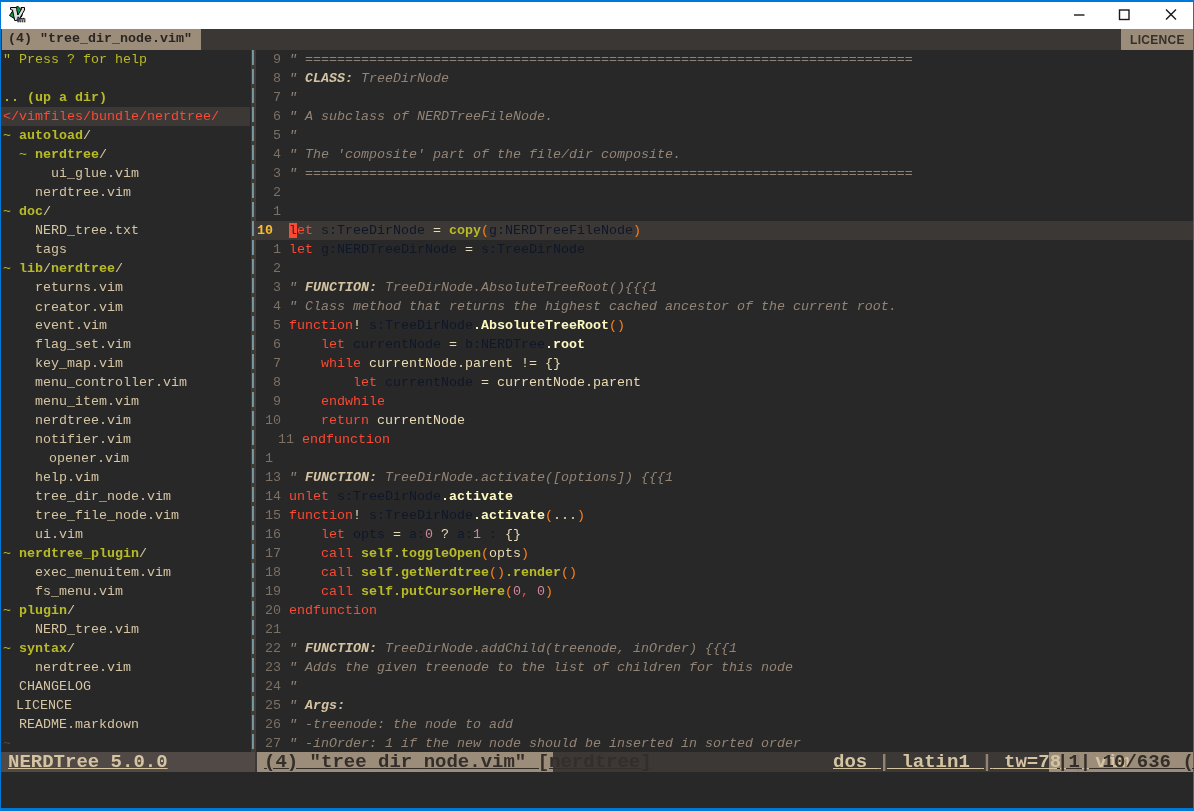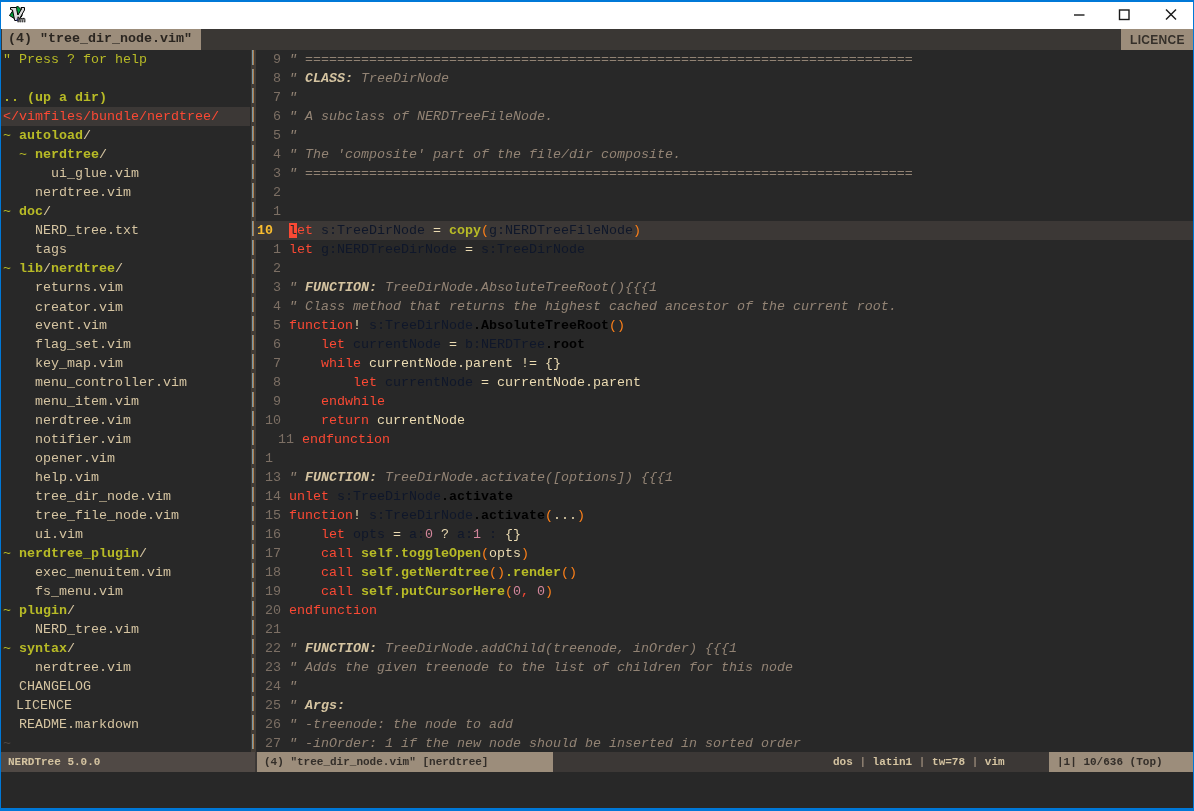--- a/index.html
+++ b/index.html
@@ -29,28 +29,28 @@
 .num { color:#7c6f64; }
 .cnum { color:#fabd2f; font-weight:bold; }
 .r { color:#fb4934; }
 .b { color:#0f172a; }
 .g { color:#b8bb26; font-weight:bold; }
 .gn { color:#b8bb26; }
 .gb { color:#b8bb26; font-weight:bold; }
 .o { color:#fe8019; }
 .p { color:#d3869b; }
 .w { color:#ebdbb2; }
-.wb { color:#000000; font-weight:bold; }
+.wb { color:#fef9c3; font-weight:bold; }
 .c { color:#928374; font-style:italic; }
 .ct { color:#d5c4a1; font-weight:bold; font-style:italic; }
 .f { color:#d5c4a1; }
 .dim { color:#504945; }
 .cur { background:#fb4934; color:#282828; }
 .sseg { position:absolute; top:752px; height:20px; }
-.stext { position:absolute; white-space:pre; font-size:11px; line-height:20px; font-weight:bold; }
+.stext { position:absolute; white-space:pre; font-size:19px; line-height:20px; font-weight:bold;text-decoration:underline; }
 </style></head><body>
 <div id="frame"></div>
 <div id="titlebar"></div>
 <svg class="abs" style="left:9px;top:6px" width="17" height="17" viewBox="0 0 17 17">
     <polygon points="8.5,0 13,4.5 13,10 8.5,14.5 0.5,9.5 4,4.5" fill="#00a33c" stroke="#000" stroke-width="1"></polygon>
     <path d="M1.5,1.5 h6.2 v2 l1.2,5.5 l3.6,-6 l-0.5,-1.5 h3.5 v2.5 l-6,10.5 h-3.8 l-2.2,-10.5 l-2,-0.5 z" fill="#dcdcdc" stroke="#000" stroke-width="1"></path>
     <rect x="7.6" y="12.6" width="2" height="2.4" fill="#2538b8"></rect>
     <text x="8.2" y="15.8" font-family="Liberation Sans,sans-serif" font-size="7" font-weight="bold" fill="#c9c9c9" stroke="#000" stroke-width="0.55">im</text>
   </svg>
 <div id="title">Vi IMproved 8.0</div>
@@ -84,21 +84,21 @@
 <div class="row" style="left:3px;top:259px"><span class="gn">~ </span><span class="gb">lib</span><span class="f">/</span><span class="gb">nerdtree</span><span class="f">/</span></div>
 <div class="row" style="left:3px;top:278px"><span class="f">    returns.vim</span></div>
 <div class="row" style="left:3px;top:298px"><span class="f">    creator.vim</span></div>
 <div class="row" style="left:3px;top:316px"><span class="f">    event.vim</span></div>
 <div class="row" style="left:3px;top:335px"><span class="f">    flag_set.vim</span></div>
 <div class="row" style="left:3px;top:354px"><span class="f">    key_map.vim</span></div>
 <div class="row" style="left:3px;top:373px"><span class="f">    menu_controller.vim</span></div>
 <div class="row" style="left:3px;top:392px"><span class="f">    menu_item.vim</span></div>
 <div class="row" style="left:3px;top:411px"><span class="f">    nerdtree.vim</span></div>
 <div class="row" style="left:3px;top:430px"><span class="f">    notifier.vim</span></div>
-<div class="row" style="left:3px;top:449px"><span class="f">    opener.vim</span></div>
+<div class="row" style="left:17px;top:449px"><span class="f">    opener.vim</span></div>
 <div class="row" style="left:3px;top:468px"><span class="f">    help.vim</span></div>
 <div class="row" style="left:3px;top:487px"><span class="f">    tree_dir_node.vim</span></div>
 <div class="row" style="left:3px;top:506px"><span class="f">    tree_file_node.vim</span></div>
 <div class="row" style="left:3px;top:525px"><span class="f">    ui.vim</span></div>
 <div class="row" style="left:3px;top:544px"><span class="gn">~ </span><span class="gb">nerdtree_plugin</span><span class="f">/</span></div>
 <div class="row" style="left:3px;top:563px"><span class="f">    exec_menuitem.vim</span></div>
 <div class="row" style="left:3px;top:582px"><span class="f">    fs_menu.vim</span></div>
 <div class="row" style="left:3px;top:601px"><span class="gn">~ </span><span class="gb">plugin</span><span class="f">/</span></div>
 <div class="row" style="left:3px;top:620px"><span class="f">    NERD_tree.vim</span></div>
 <div class="row" style="left:3px;top:639px"><span class="gn">~ </span><span class="gb">syntax</span><span class="f">/</span></div>

